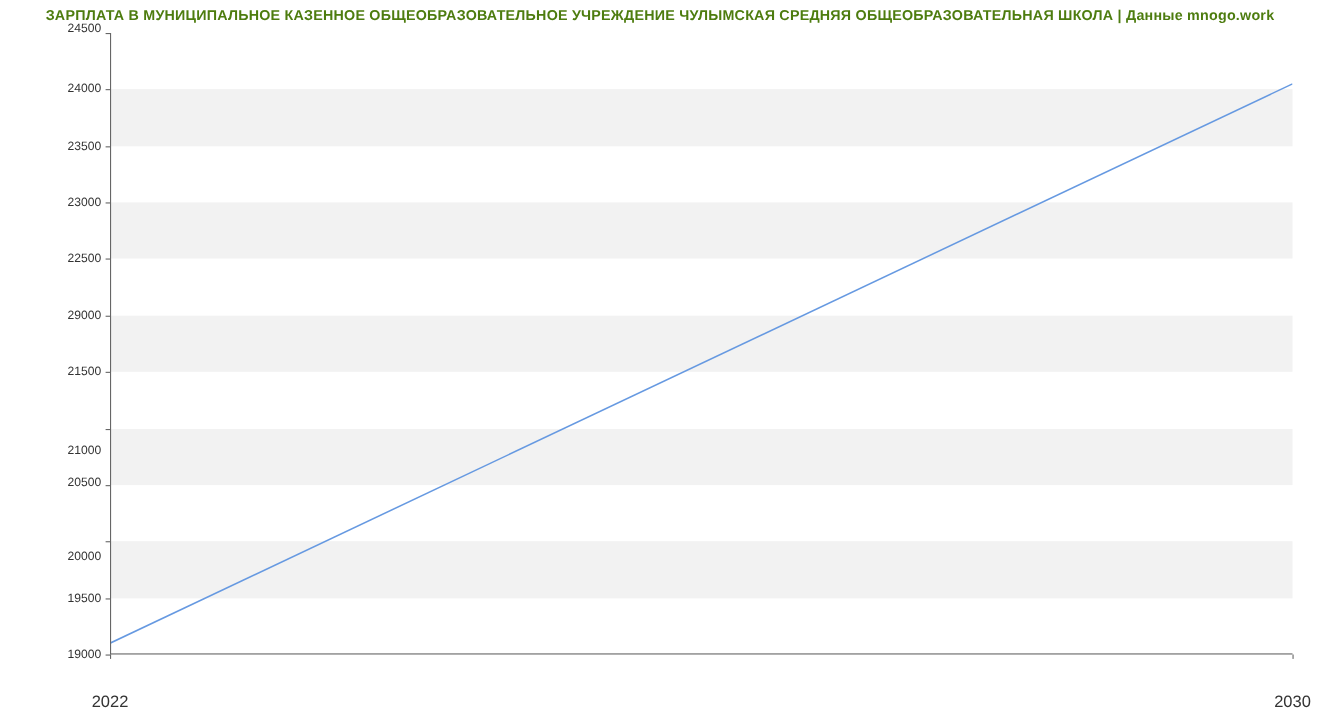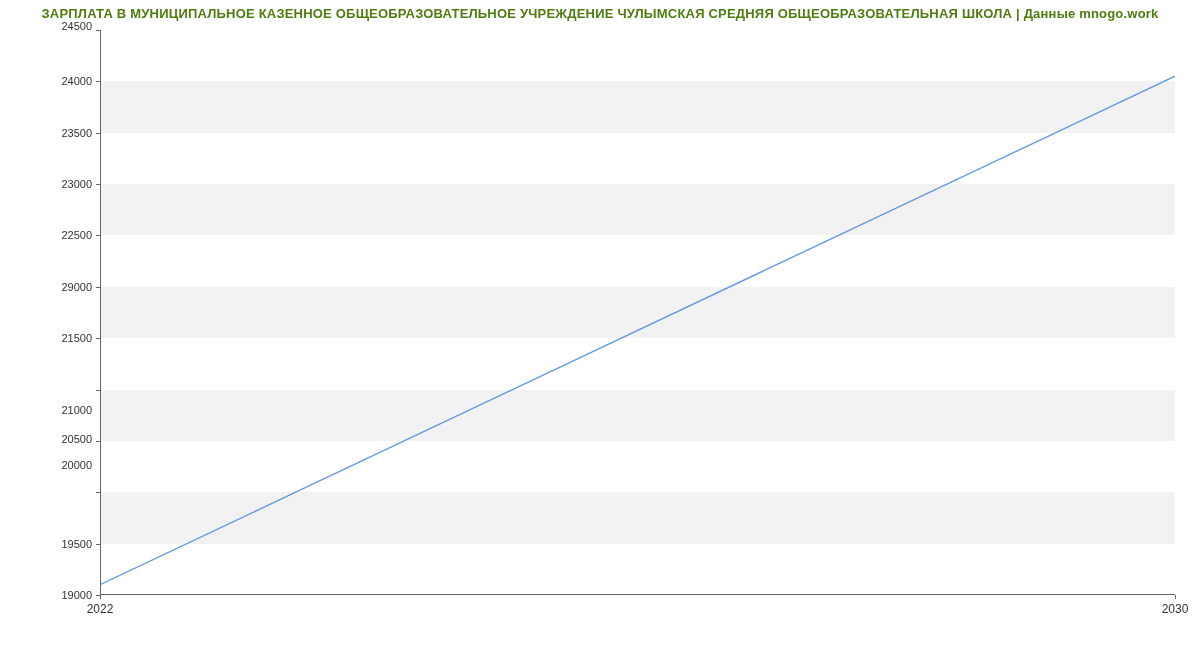--- a/index.html
+++ b/index.html
@@ -67,22 +67,22 @@
   }
   .y-tick-mark {
     position: absolute;
     left: 96px;
     width: 4px;
     height: 1px;
     background: #666;
   }
   .x-tick-label {
     position: absolute;
-    top: 602px;
-    font-size: 12px;
+    top: 630px;
+    font-size: 15px;
     color: #333;
     transform: translateX(-50%);
   }
   .x-tick-mark {
     position: absolute;
     top: 595px;
     width: 1px;
     height: 4px;
     background: #666;
   }
@@ -110,21 +110,21 @@
     <svg class="line-layer" viewBox="0 0 1075 565" preserveAspectRatio="none">
       <polyline id="series-line" fill="none" stroke-width="1.4" points="0,554.7272727272727 1075,46.22727272727275" stroke="#6699e1"></polyline>
     </svg>
     <div class="axis-line y"></div>
     <div class="axis-line x"></div>
   </div>
 <div class="y-tick-label" style="top: 595px;">19000</div>
     <div class="y-tick-mark" style="top: 595px;"></div>
     <div class="y-tick-label" style="top: 543.636px;">19500</div>
     <div class="y-tick-mark" style="top: 543.636px;"></div>
-    <div class="y-tick-label" style="top: 465px;">20000</div>
+    <div class="y-tick-label" style="top: 506px;">20000</div>
     <div class="y-tick-mark" style="top: 492.273px;"></div>
     <div class="y-tick-label" style="top: 439px;">20500</div>
     <div class="y-tick-mark" style="top: 440.909px;"></div>
     <div class="y-tick-label" style="top: 410px;">21000</div>
     <div class="y-tick-mark" style="top: 389.545px;"></div>
     <div class="y-tick-label" style="top: 338.182px;">21500</div>
     <div class="y-tick-mark" style="top: 338.182px;"></div>
     <div class="y-tick-label" style="top: 286.818px;">29000</div>
     <div class="y-tick-mark" style="top: 286.818px;"></div>
     <div class="y-tick-label" style="top: 235.455px;">22500</div>

